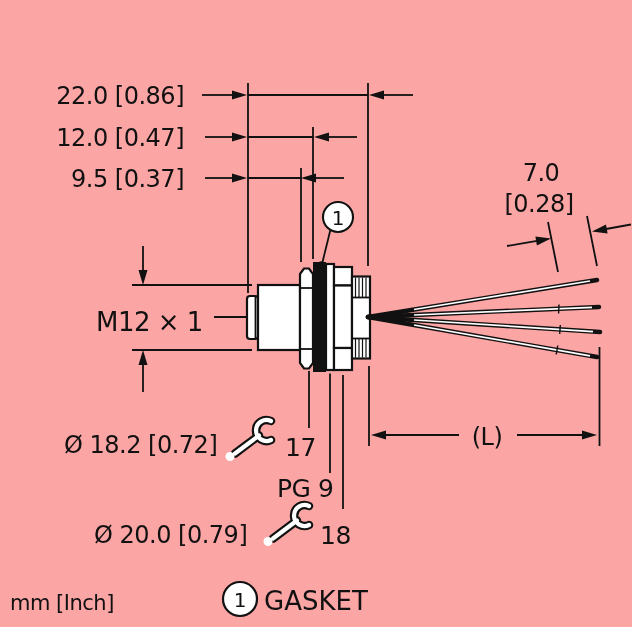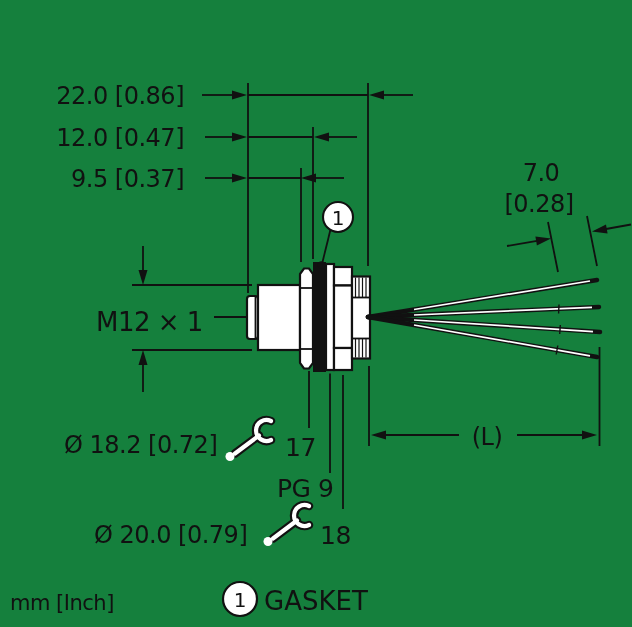--- a/index.html
+++ b/index.html
@@ -4,21 +4,21 @@
 <style>
   html, body {
     margin: 0;
     padding: 0;
     background: #ffffff;
   }
   .stage {
     position: relative;
     width: 632px;
     height: 627px;
-    background: #15803d;
+    background: #fca5a5;
     overflow: hidden;
   }
   svg { display: block; }
   text {
     font-family: "DejaVu Sans", "Liberation Sans", sans-serif;
     fill: #111111;
   }
   .dim-text  { font-size: 24px; letter-spacing: -0.5px; }
   .dim-text-sm { font-size: 25px; letter-spacing: -0.5px; }
   .thread-text { font-size: 26px; letter-spacing: -0.5px; }

